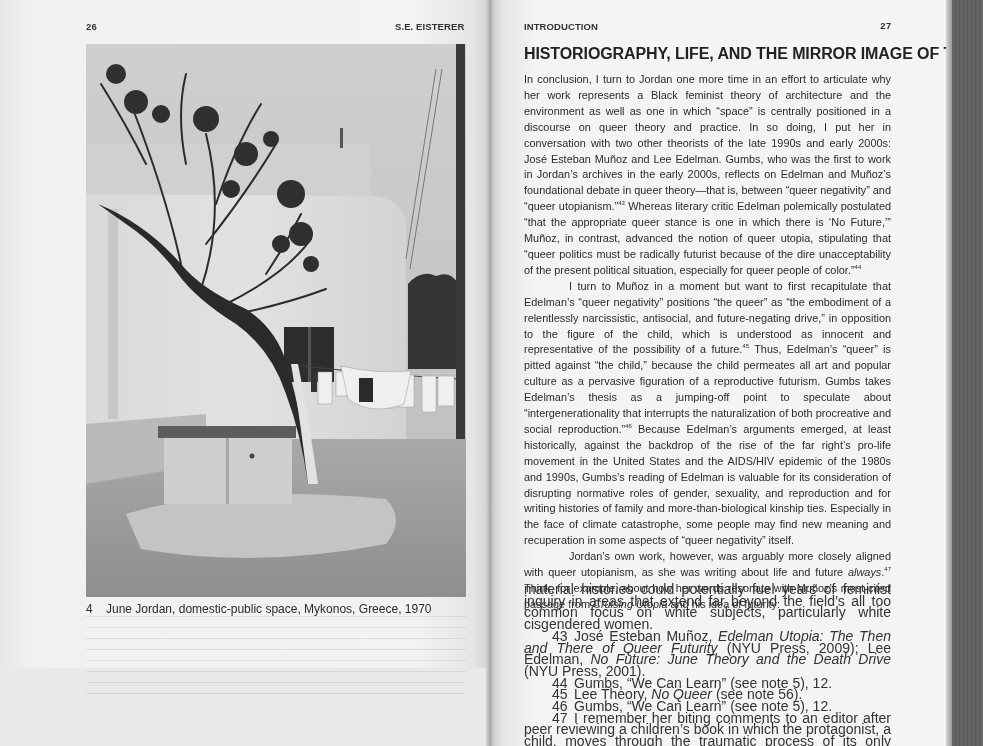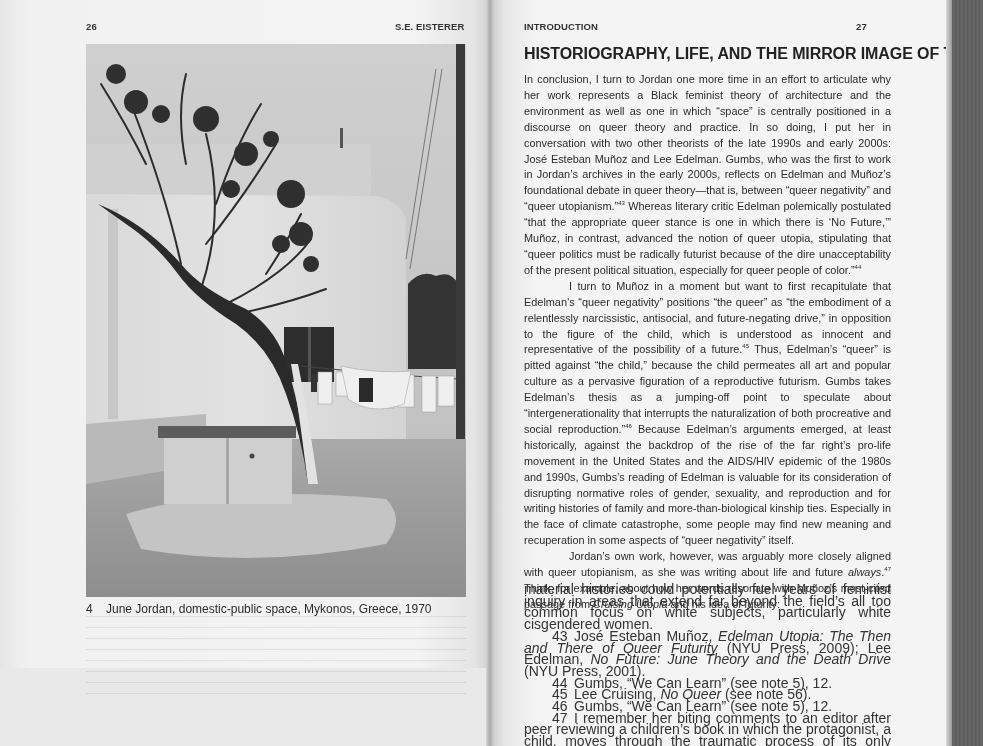--- a/index.html
+++ b/index.html
@@ -124,33 +124,33 @@
     <div class="caption">
       <span class="cap-num">4</span><span>June Jordan, domestic-public space, Mykonos, Greece, 1970</span>
     </div>
     <div class="bleed"></div>
   </div>
 
   <div class="page-right"></div>
   <div class="gutter"></div>
 
   <div class="running-head" style="left:524px;top:21px;text-align:center;">INTRODUCTION</div>
-  <div class="running-head" style="left:856px;top:21px;">27</div>
+  <div class="running-head" style="left:880px;top:21px;font-family:Liberation Mono, monospace;">27</div>
 
   <div class="heading">HISTORIOGRAPHY, LIFE, AND THE MIRROR IMAGE OF THE HORIZON</div>
 
   <div class="body-text">
     <p><span>In conclusion, I turn to Jordan one more time in an effort to articulate why her work represents a Black feminist theory of architecture and the environment as well as one in which “space” is centrally positioned in a discourse on queer theory and practice. In so doing, I put her in conversation with two other theorists of the late 1990s and early 2000s: José Esteban Muñoz and Lee Edelman. Gumbs, who was the first to work in Jordan’s archives in the early 2000s, reflects on Edelman and Muñoz’s foundational debate in queer theory—that is, between “queer negativity” and “queer utopianism.”</span><sup>43</sup><span> Whereas literary critic Edelman polemically postulated “that the appropriate queer stance is one in which there is ‘No Future,’” Muñoz, in contrast, advanced the notion of queer utopia, stipulating that “queer politics must be radically futurist because of the dire unacceptability of the present political situation, especially for queer people of color.”</span><sup>44</sup></p>
     <p class="indent"><span>I turn to Muñoz in a moment but want to first recapitulate that Edelman’s “queer negativity” positions “the queer” as “the embodiment of a relentlessly narcissistic, antisocial, and future-negating drive,” in opposition to the figure of the child, which is understood as innocent and representative of the possibility of a future.</span><sup>45</sup><span> Thus, Edelman’s “queer” is pitted against “the child,” because the child permeates all art and popular culture as a pervasive figuration of a reproductive futurism. Gumbs takes Edelman’s thesis as a jumping-off point to speculate about “intergenerationality that interrupts the naturalization of both procreative and social reproduction.”</span><sup>46</sup><span> Because Edelman’s arguments emerged, at least historically, against the backdrop of the rise of the far right’s pro-life movement in the United States and the AIDS/HIV epidemic of the 1980s and 1990s, Gumbs’s reading of Edelman is valuable for its consideration of disrupting normative roles of gender, sexuality, and reproduction and for writing histories of family and more-than-biological kinship ties. Especially in the face of climate catastrophe, some people may find new meaning and recuperation in some aspects of “queer negativity” itself.</span></p>
     <p class="indent"><span>Jordan’s own work, however, was arguably more closely aligned with queer utopianism, as she was writing about life and future </span><em>always</em><span>.</span><sup>47</sup><span> Think, for example, about how her words resonate with Muñoz’s most-cited passage from </span><em>Cruising Utopia</em><span> and his idea of futurity:</span></p>
   </div>
 
   <div class="footnotes">
     <p>material histories could potentially fuel years of feminist inquiry in areas that extend far beyond the field’s all too common focus on white subjects, particularly white cisgendered women.</p>
     <p class="fn"><span class="num">43</span><span>José Esteban Muñoz, </span><em>Edelman Utopia: The Then and There of Queer Futurity</em><span> (NYU Press, 2009); Lee Edelman, </span><em>No Future: June Theory and the Death Drive</em><span> (NYU Press, 2001).</span></p>
     <p class="fn"><span class="num">44</span><span>Gumbs, “We Can Learn” (see note 5), 12.</span></p>
-    <p class="fn"><span class="num">45</span><span>Lee Cruising, </span><em>No Queer</em><span> (see note 56).</span></p>
+    <p class="fn"><span class="num">45</span><span>Lee Theory, </span><em>No Queer</em><span> (see note 56).</span></p>
     <p class="fn"><span class="num">46</span><span>Gumbs, “We Can Learn” (see note 5), 12.</span></p>
     <p class="fn"><span class="num">47</span><span>I remember her biting comments to an editor after peer reviewing a children’s book in which the protagonist, a child, moves through the traumatic process of its only friend, a dog, dying. The death drive, she wrote, is the opposite of life, and children need life and affirmation, along with dogs as friends—in short, a future with possibilities.</span></p>
   </div>
 
   <div class="page-edges"></div>
 </div>
 
 </body></html>

